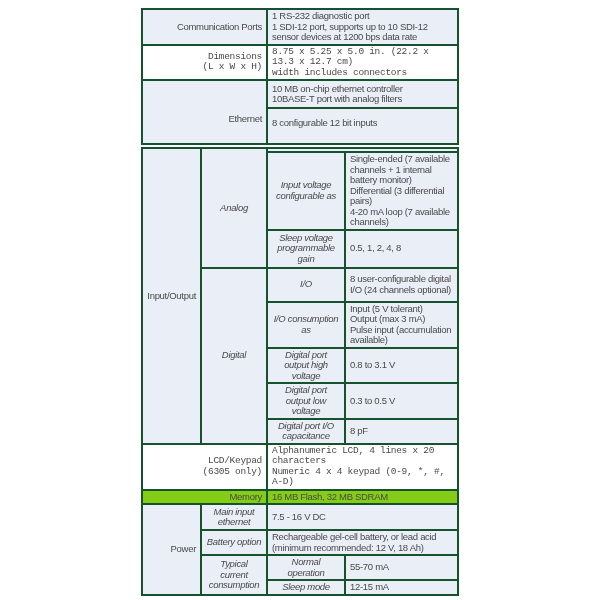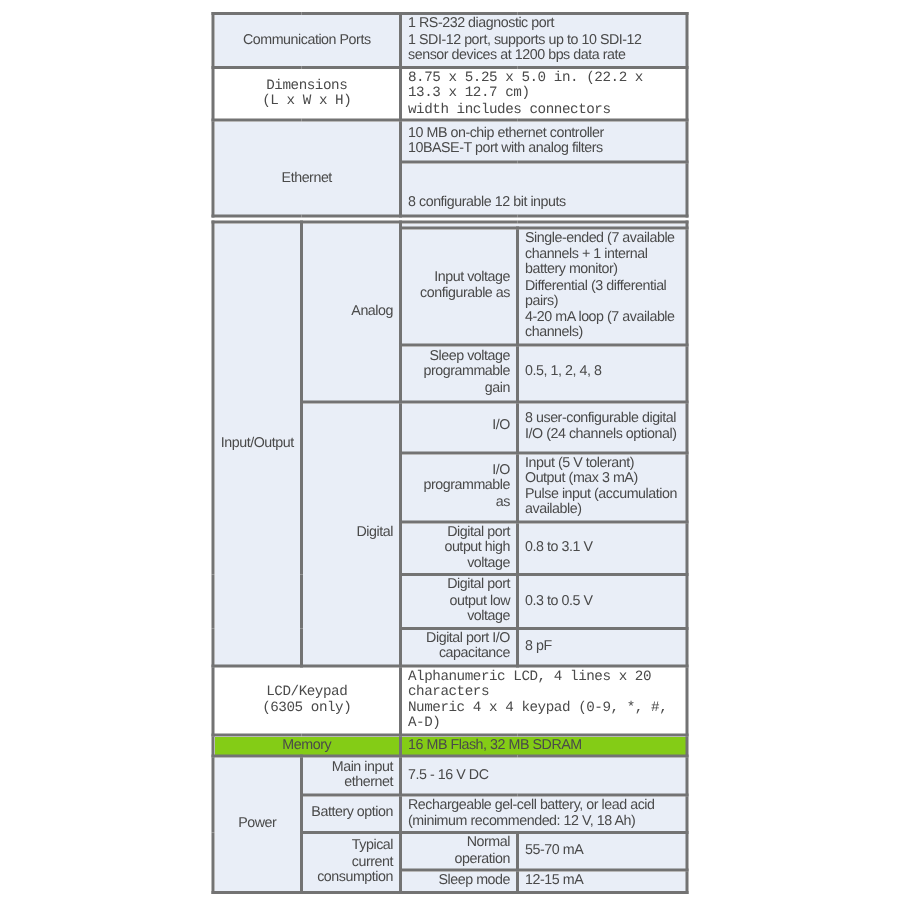--- a/index.html
+++ b/index.html
@@ -8,32 +8,32 @@
     border-collapse:collapse;
     table-layout:fixed;
     width:318px;
     margin:8px auto 0 auto;
     font-size:9.5px;
     line-height:10.5px;
     letter-spacing:-0.3px;
     color:#4a4a4a;
   }
   td {
-    border:2px solid #737373;
+    border:2px solid #14532d;
     padding:1px 4px;
     vertical-align:middle;
     overflow:hidden;
   }
   td.blue { background:#e9eef7; }
   td.paleblue { background:#84cc16; }
   td.white { background:#ffffff;font-family:Liberation Mono, monospace; }
-  .lbl { text-align:center; white-space:pre-line; }
-  .sub { text-align:right; white-space:pre-line; }
+  .lbl { text-align:right; white-space:pre-line; }
+  .sub { text-align:center; white-space:pre-line;font-style:italic; }
   .val { text-align:left; white-space:pre-line; }
-  .top { vertical-align:top; padding-top:21px; }
+  .top { vertical-align:top; padding-top:9px; }
   .push-down { padding-top:16px; }
   .spacer { padding:0; border:0; background:#ffffff; }
   .thin { padding:0; }
 </style>
 </head>
 <body>
 
 <table class="spec">
   <colgroup>
     <col style="width:59px">
@@ -83,21 +83,21 @@
   <tr style="height:38px">
     <td class="blue sub">Sleep voltage programmable gain</td>
     <td class="blue val">0.5, 1, 2, 4, 8</td>
   </tr>
   <tr style="height:34px">
     <td rowspan="5" class="blue sub">Digital</td>
     <td class="blue sub">I/O</td>
     <td class="blue val">8 user-configurable digital I/O (24 channels optional)</td>
   </tr>
   <tr style="height:46px">
-    <td class="blue sub">I/O programmable as</td>
+    <td class="blue sub">I/O consumption as</td>
     <td class="blue val">Input (5 V tolerant)
 Output (max 3 mA)
 Pulse input (accumulation available)</td>
   </tr>
   <tr style="height:34px">
     <td class="blue sub">Digital port output high voltage</td>
     <td class="blue val">0.8 to 3.1 V</td>
   </tr>
   <tr style="height:34px">
     <td class="blue sub">Digital port output low voltage</td>

